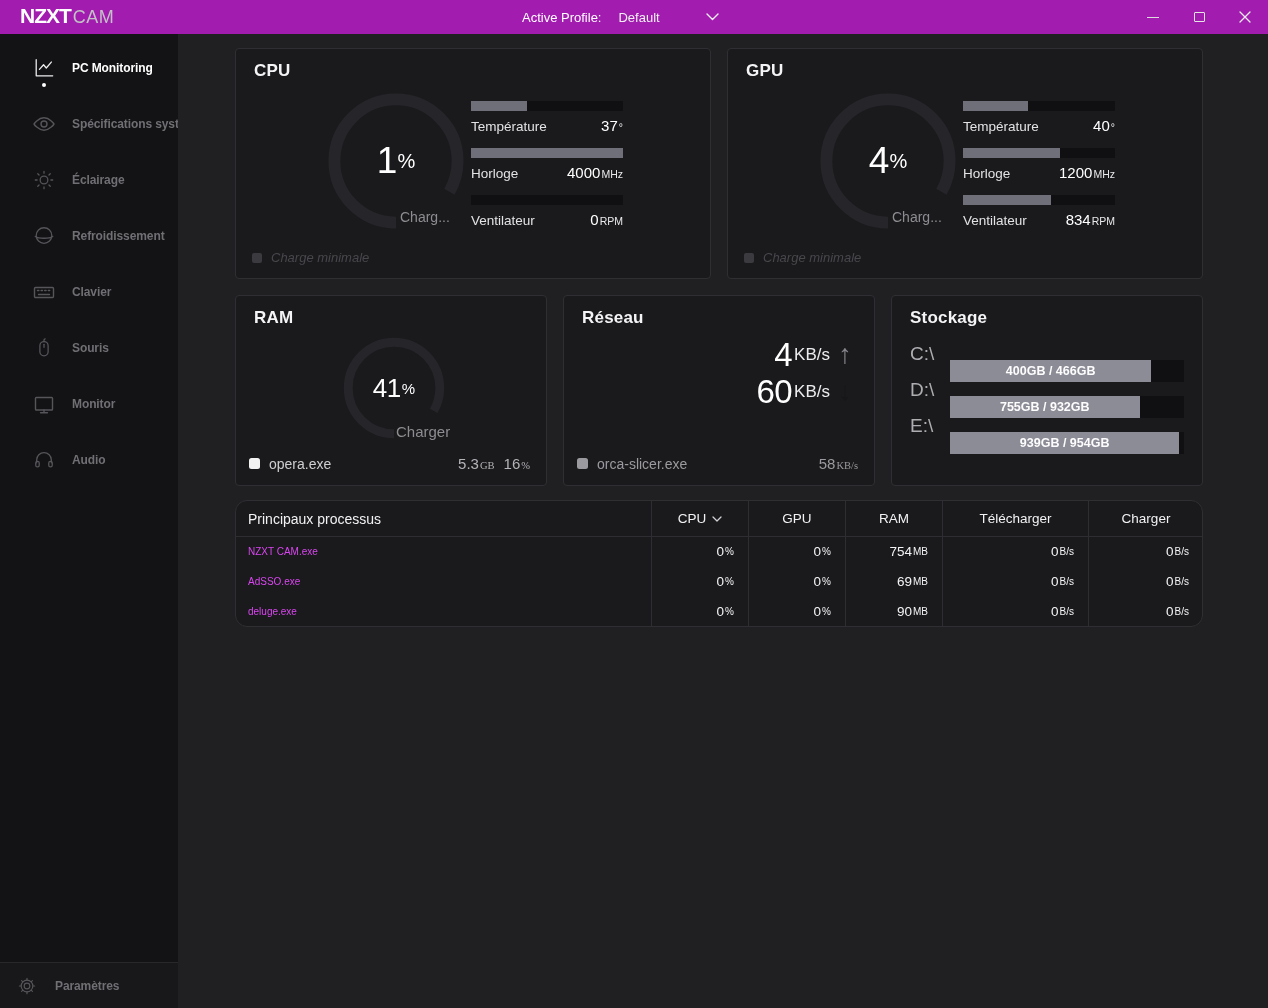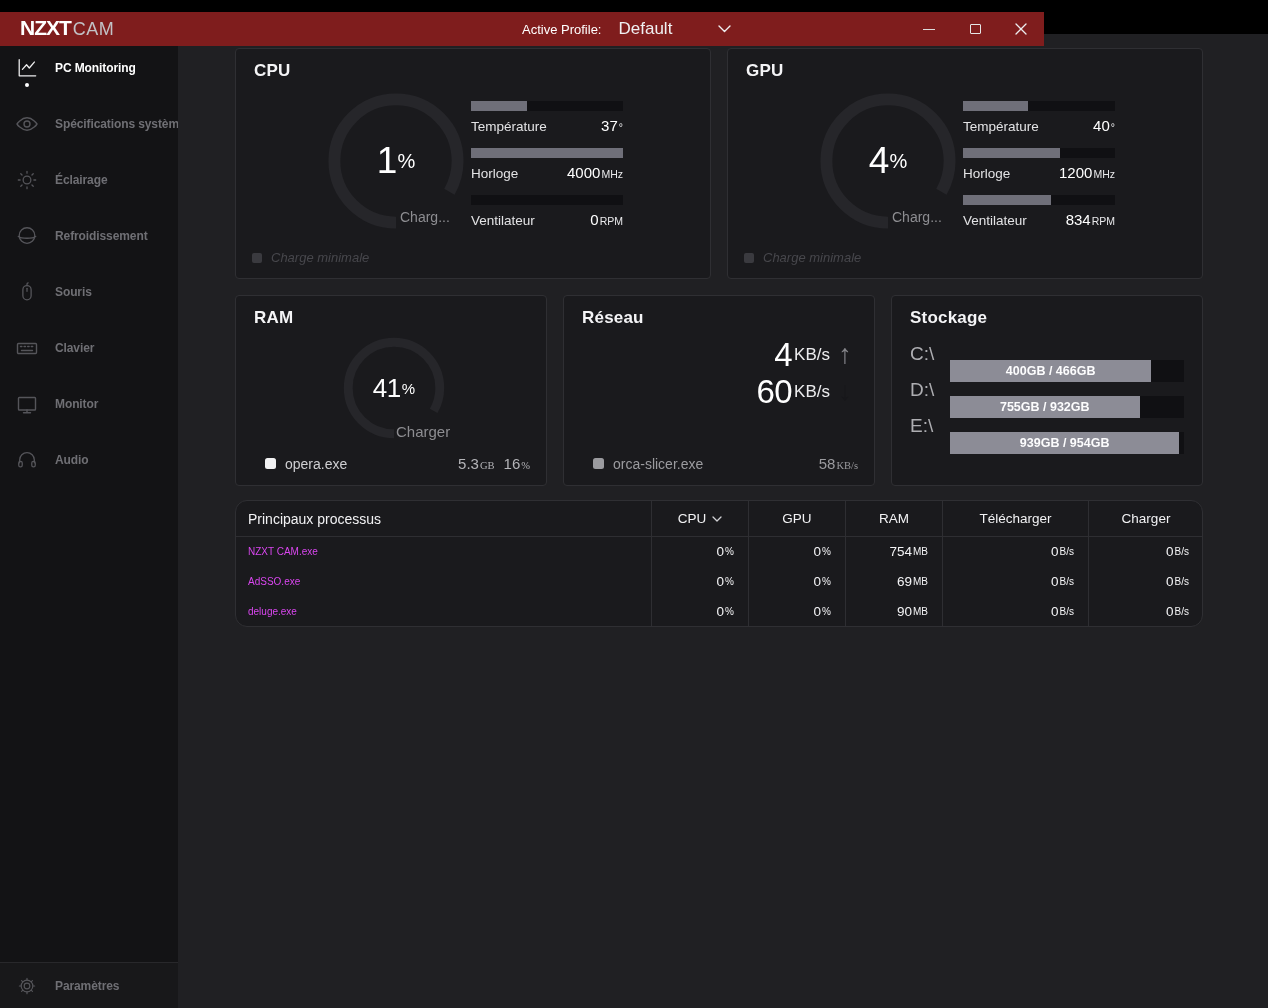--- a/index.html
+++ b/index.html
@@ -1,36 +1,36 @@
 <!DOCTYPE html>
 <html><head>
 <meta charset="utf-8">
 <style>
   * { margin:0; padding:0; box-sizing:border-box; }
   html,body { width:1268px; height:1008px; overflow:hidden; background:#000; }
   body { font-family:"Liberation Sans","DejaVu Sans",sans-serif; -webkit-font-smoothing:antialiased; }
 
   
-  .topbar { position:absolute; left:0; top:12px; width:1044px; height:34px; background:#7f1d1d; z-index:10; }
+  .topbar { position:absolute; left:0; top:0; width:1268px; height:34px; background:#a21caf; z-index:10; }
   .brand { position:absolute; left:20px; top:4px; display:flex; align-items:baseline; }
   .brand-main { color:#fff; font-size:21px; font-weight:800; letter-spacing:-1px; }
   .brand-sub { color:#c2c2c6; font-size:18px; font-weight:300; letter-spacing:0.5px; margin-left:2px; }
   .profile { position:absolute; left:522px; top:0; height:34px; display:flex; align-items:center; cursor:default; }
   .profile-label { color:#fff; font-size:13px; font-weight:400; }
-  .profile-value { color:#f0f0f2; font-size:17px; font-weight:400; margin-left:17px; }
+  .profile-value { color:#f0f0f2; font-size:13px; font-weight:400; margin-left:17px; }
   .profile-chevron { margin-left:46px; display:flex; align-items:center; }
   .win-controls { position:absolute; right:0; top:0; height:34px; display:flex; }
   .wc-btn { width:46px; height:34px; display:flex; align-items:center; justify-content:center; }
   .wc-min-glyph { width:12px; height:0; border-top:1.4px solid #dcdcdc; }
   .wc-max-glyph { width:11px; height:10px; border:1.3px solid #e6e6e6; border-radius:1px; }
 
   
   .sidebar { position:absolute; left:0; top:34px; width:178px; height:974px; background:#131315; }
   .nav-list { padding-top:6px; }
-  .nav-item { position:relative; height:56px; display:flex; align-items:center; padding-left:15px; cursor:default; }
+  .nav-item { position:relative; height:56px; display:flex; align-items:center; padding-left:15px; cursor:default;margin-left:17px; }
   .nav-icon { width:24px; height:24px; display:flex; align-items:center; justify-content:center; flex:none; }
   .nav-icon svg { stroke:#55555a; fill:none; stroke-width:1.4; stroke-linecap:round; stroke-linejoin:round; }
   .nav-label { margin-left:16px; font-size:12px; font-weight:600; color:#6f6f74; letter-spacing:-0.1px; white-space:nowrap; }
   .nav-item.active .nav-label { color:#fff; }
   .nav-item.active .nav-icon svg { stroke:#eeeeef; }
   .active-dot { position:absolute; left:25px; top:43px; width:4px; height:4px; border-radius:50%; background:#fff; }
   .settings-row { position:absolute; left:0; bottom:0; width:178px; height:46px; background:#18181a; border-top:1px solid #28282b; display:flex; align-items:center; padding-left:15px; }
 
   
   .main { position:absolute; left:178px; top:34px; width:1090px; height:974px; background:#202023; }
@@ -67,21 +67,21 @@
   .stat-bar-fill { height:100%; background:#6f6f79; width:0; }
   .stat-line { margin-top:6px; display:flex; justify-content:space-between; align-items:baseline; height:20px; }
   .stat-label { font-size:13.5px; color:#e3e3e5; font-weight:400; }
   .stat-val { font-size:15px; font-weight:300; color:#fff; }
   .unit { font-size:10.5px; font-weight:400; color:#e9e9eb; margin-left:1px; }
 
   
   .legend { position:absolute; left:16px; bottom:13px; display:flex; align-items:center; }
   .legend-sq { width:10px; height:10px; border-radius:2px; background:#3a3a3f; flex:none; }
   .legend-txt { margin-left:9px; font-style:italic; font-size:13px; color:#47474c; }
-  .cfoot { position:absolute; left:29px; right:16px; bottom:13px; display:flex; align-items:center; justify-content:space-between; }
+  .cfoot { position:absolute; left:13px; right:16px; bottom:13px; display:flex; align-items:center; justify-content:space-between; }
   .foot-left { display:flex; align-items:center; }
   .bullet { width:11px; height:11px; border-radius:2.5px; flex:none; }
   .bullet-white { background:#f2f2f3; }
   .bullet-gray { background:#9b9b9f; }
   .foot-name { margin-left:9px; font-size:14px; }
   .name-light { color:#cfcfd2; }
   .name-gray { color:#9b9b9f; }
   .foot-val { font-size:15px; font-weight:300; color:#b4b4b8; }
   .foot-val .unit { color:#b4b4b8;font-family:Liberation Serif, serif; }
   .mem-gap { display:inline-block; width:9px; }
@@ -188,38 +188,38 @@
         <svg width="22" height="22" viewBox="0 0 24 24">
             <circle cx="12" cy="11.5" r="8.5"></circle>
             <path d="M2.5 12.5c3.5 2.6 15.5 2.6 19 0"></path>
           </svg>
       </span>
       <span class="nav-label">Refroidissement</span>
     </div>
 
     <div class="nav-item">
       <span class="nav-icon">
+        <svg width="24" height="24" viewBox="0 0 24 24">
+            <rect x="2.5" y="7.5" width="19" height="10" rx="1"></rect>
+            <path d="M5.5 10.5h13" stroke-dasharray="1.4 2.2"></path>
+            <path d="M6.5 14.5h11"></path>
+          </svg>
+      </span>
+      <span class="nav-label">Clavier</span>
+    </div>
+
+    <div class="nav-item">
+      <span class="nav-icon">
         <svg width="22" height="22" viewBox="0 0 24 24">
             <rect x="7.5" y="5" width="9" height="15.5" rx="4.5"></rect>
             <path d="M12 8v3.2"></path>
             <path d="M12 5V3.2c0-.8.6-1.2 1.3-1.2"></path>
           </svg>
       </span>
       <span class="nav-label">Souris</span>
-    </div>
-
-    <div class="nav-item">
-      <span class="nav-icon">
-        <svg width="24" height="24" viewBox="0 0 24 24">
-            <rect x="2.5" y="7.5" width="19" height="10" rx="1"></rect>
-            <path d="M5.5 10.5h13" stroke-dasharray="1.4 2.2"></path>
-            <path d="M6.5 14.5h11"></path>
-          </svg>
-      </span>
-      <span class="nav-label">Clavier</span>
     </div>
 
     <div class="nav-item">
       <span class="nav-icon">
         <svg width="24" height="24" viewBox="0 0 24 24">
             <rect x="3.5" y="5.5" width="17" height="12.5" rx="0.8"></rect>
             <path d="M12 18v2.2M8.5 20.8h7"></path>
           </svg>
       </span>
       <span class="nav-label">Monitor</span>

